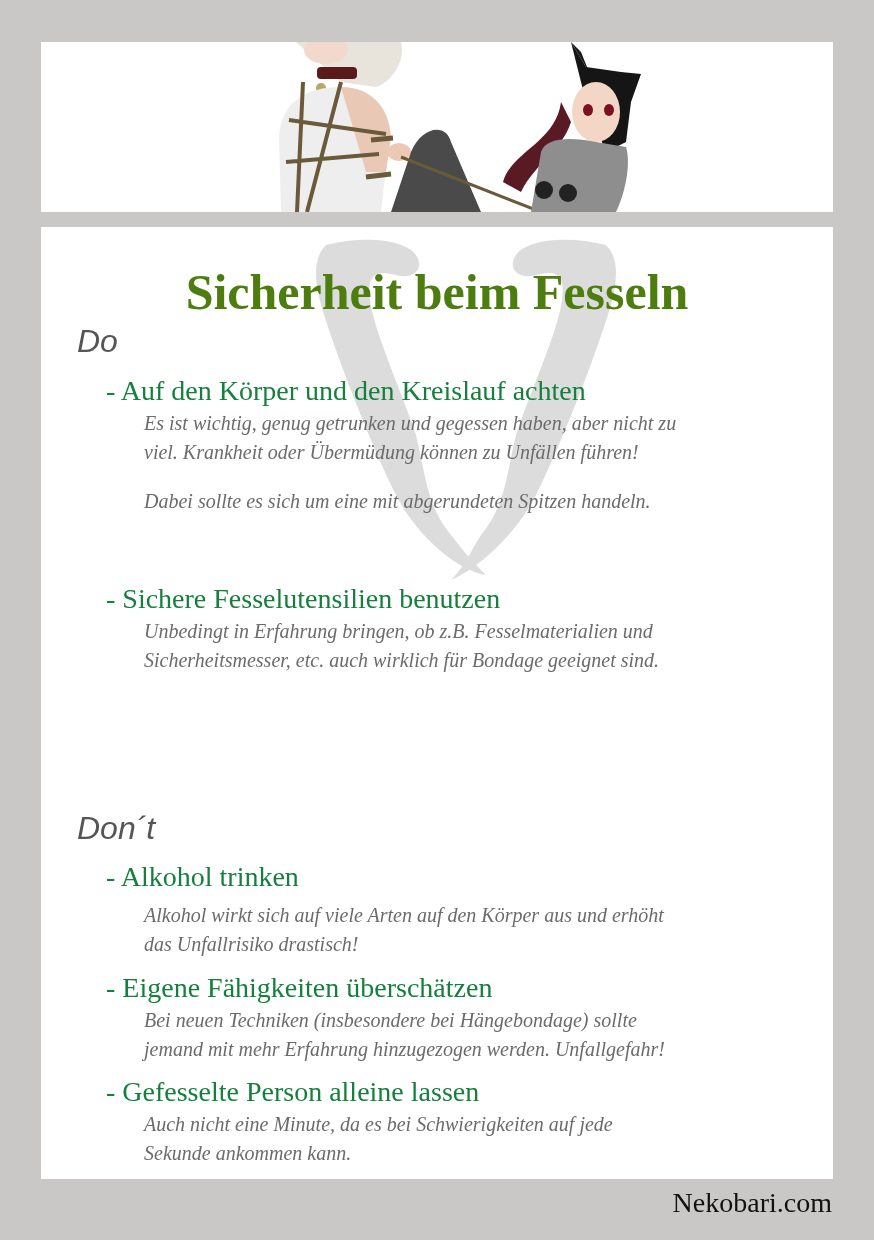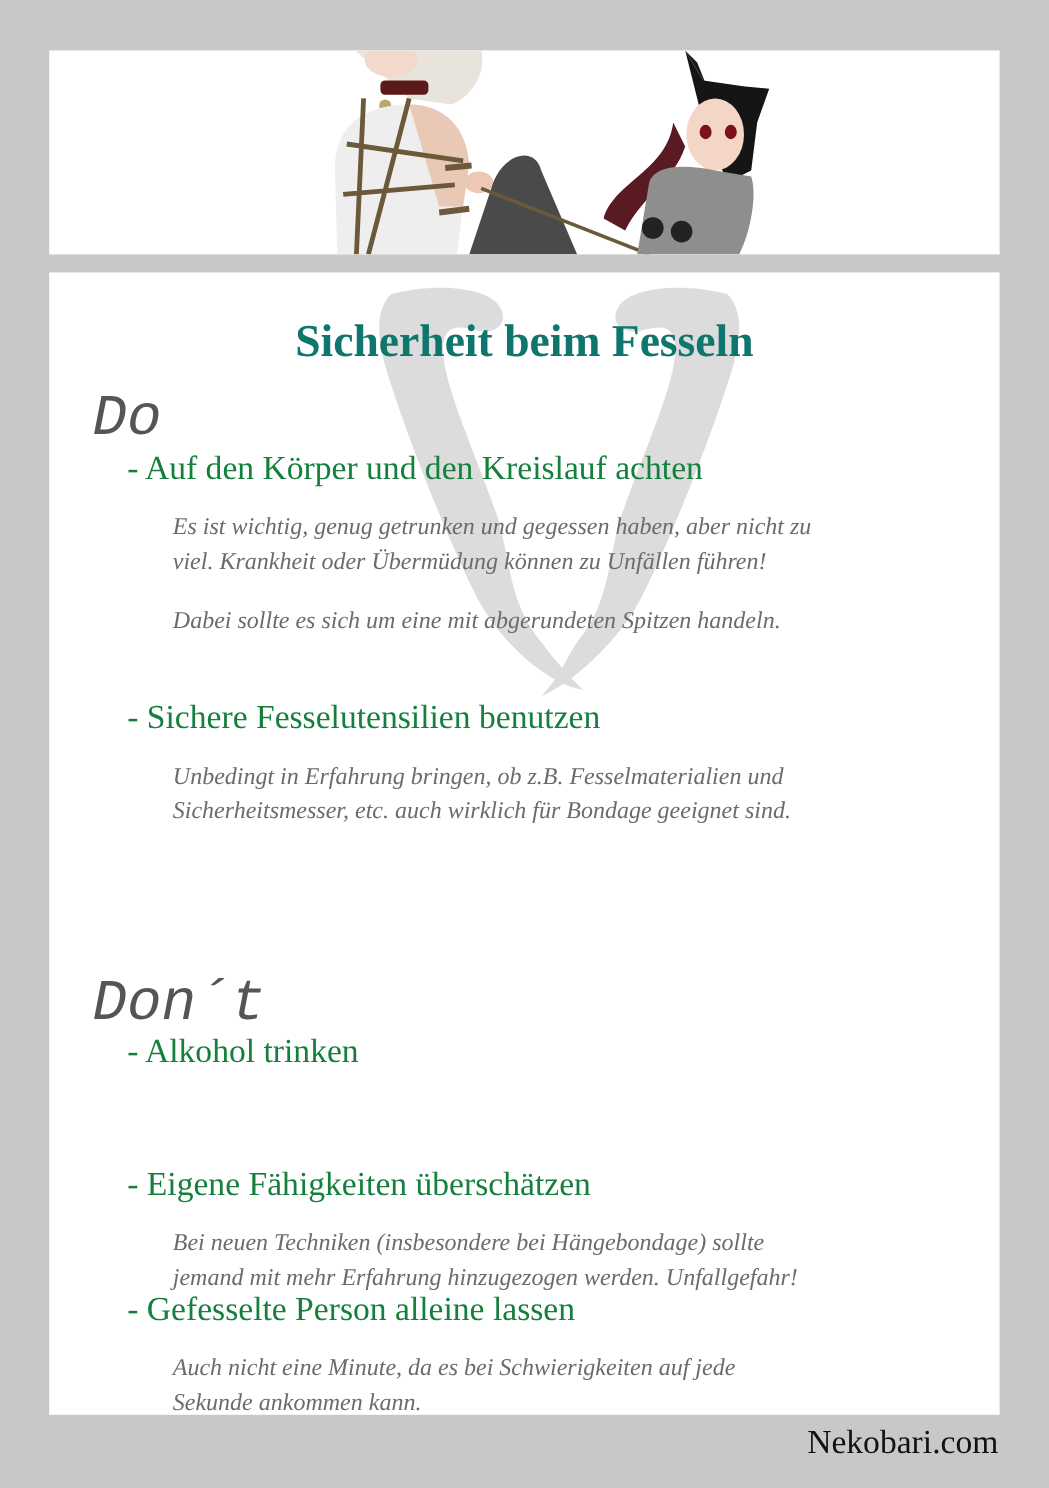--- a/index.html
+++ b/index.html
@@ -28,45 +28,45 @@
     .watermark {
       position: absolute;
       left: 235px; top: 8px;
       width: 380px; height: 380px;
     }
     .title {
       position: absolute;
       left: 0; right: 0; top: 36px;
       text-align: center;
       font-weight: bold;
-      font-size: 38px;
-      color: #0f766e;
+      font-size: 50px;
+      color: #4d7c0f;
       letter-spacing: 0px;
     }
     .section-head {
       position: absolute;
       left: 36px;
       font-style: italic;
-      font-size: 48px;
+      font-size: 32px;
       color: #555555;
-      font-family: Liberation Mono, monospace;
+      font-family: Liberation Sans, sans-serif;
     }
     .item {
       position: absolute;
       left: 65px;
       width: 710px;
     }
     .item-title {
       font-size: 28px;
       line-height: 32px;
       color: #15803d;
     }
     .item-desc {
       padding-left: 38px;
-      margin-top: 18px;
+      margin-top: 2px;
       font-style: italic;
       font-size: 20px;
       line-height: 29px;
       color: #6b6b6b;
     }
     .footer {
       position: absolute;
       right: 42px; top: 1187px;
       font-size: 28px;
       color: #111;
@@ -136,20 +136,24 @@
       <div>Unbedingt in Erfahrung bringen, ob z.B. Fesselmaterialien und</div>
       <div>Sicherheitsmesser, etc. auch wirklich für Bondage geeignet sind.</div>
     </div>
   </div>
 
 
   <div class="section-head" style="top:583px;">Don´t</div>
 
   <div class="item" style="top:634px;">
     <div class="item-title">- Alkohol trinken</div>
+    <div class="item-desc" style="margin-top:8px;">
+      <div>Alkohol wirkt sich auf viele Arten auf den Körper aus und erhöht</div>
+      <div>das Unfallrisiko drastisch!</div>
+    </div>
   </div>
 
   <div class="item" style="top:745px;">
     <div class="item-title">- Eigene Fähigkeiten überschätzen</div>
     <div class="item-desc">
       <div>Bei neuen Techniken (insbesondere bei Hängebondage) sollte</div>
       <div>jemand mit mehr Erfahrung hinzugezogen werden. Unfallgefahr!</div>
     </div>
   </div>
 

